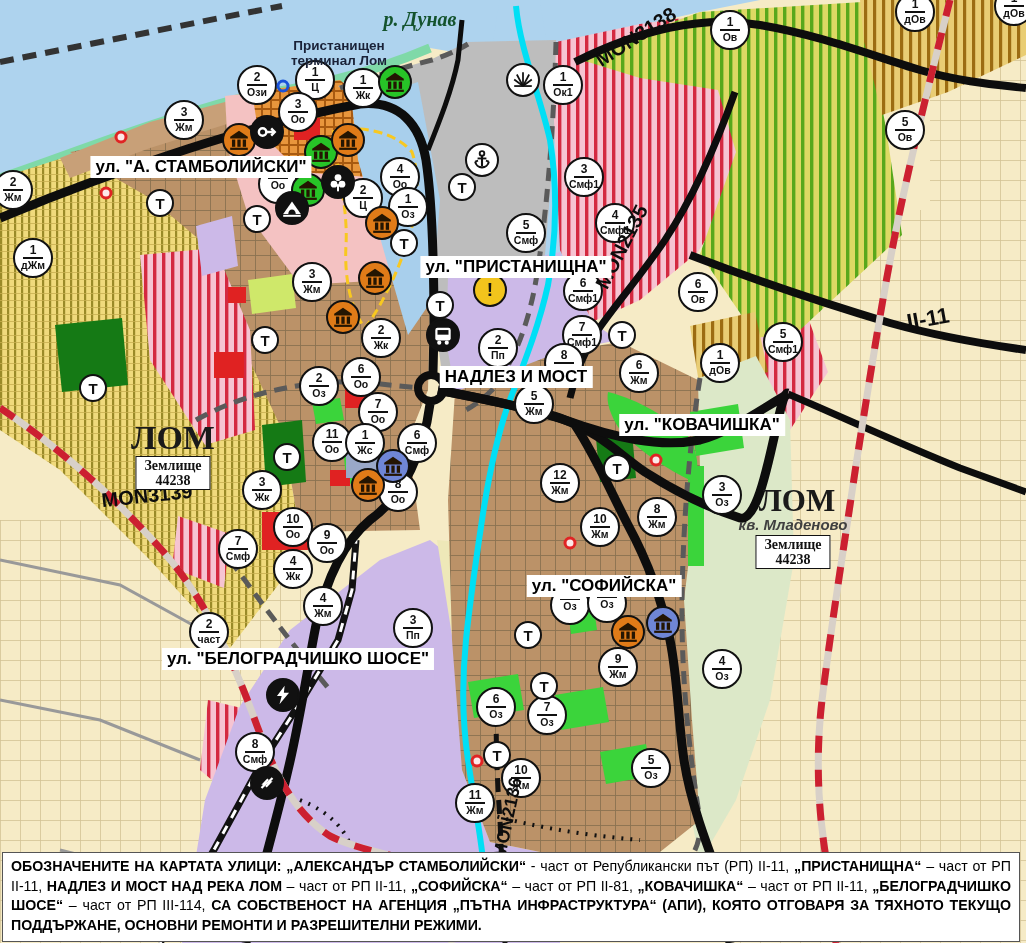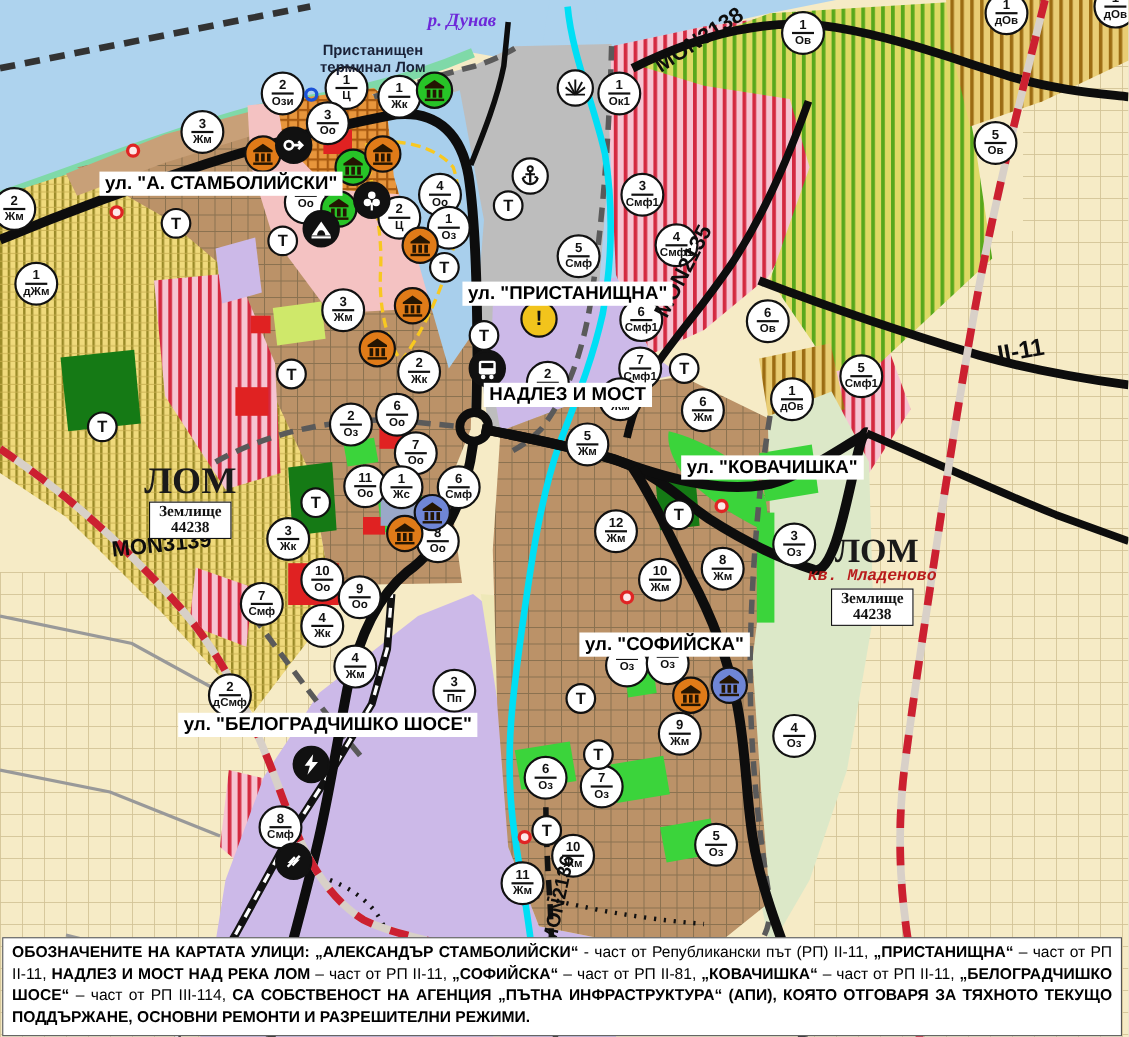--- a/index.html
+++ b/index.html
@@ -25,24 +25,24 @@
         box-sizing:border-box;}
   .bring{width:13px;height:13px;border-radius:50%;background:transparent;border:3.5px solid #1b52d8;
         box-sizing:border-box;}
   
   .street-label{position:absolute;transform:translate(-50%,-50%);z-index:20;background:#fff;
       color:#000;font-weight:bold;font-size:17px;white-space:nowrap;padding:1px 5px;}
   .road-label{position:absolute;z-index:12;color:#0d0d0d;font-weight:bold;white-space:nowrap;}
   .city-label{position:absolute;transform:translate(-50%,-50%);z-index:15;
       font-family:"Liberation Serif",serif;font-weight:bold;color:#1a1a1a;white-space:nowrap;}
   .sub-label{position:absolute;transform:translate(-50%,-50%);z-index:15;
-      font-family:Liberation Mono, monospace;font-weight:bold;font-style:italic;color:#b91c1c;white-space:nowrap;}
+      font-family:Liberation Sans, sans-serif;font-weight:bold;font-style:italic;color:#404040;white-space:nowrap;}
   .river-label{position:absolute;transform:translate(-50%,-50%);z-index:15;
       font-family:"Liberation Serif",serif;font-weight:bold;font-style:italic;
-      font-size:17px;color:#6d28d9;white-space:nowrap;}
+      font-size:20px;color:#14532d;white-space:nowrap;}
   .port-label{position:absolute;transform:translate(-50%,-50%);z-index:15;text-align:center;
       font-weight:bold;font-size:13.5px;color:#1a2238;line-height:15px;white-space:pre;}
   .area-box{position:absolute;transform:translate(-50%,-50%);z-index:15;background:#fff;
       border:1.5px solid #111;text-align:center;font-family:"Liberation Serif",serif;
       font-weight:bold;font-size:14px;line-height:15px;color:#111;padding:1px 8px;white-space:nowrap;}
   
   #legend{position:absolute;left:2px;right:6px;top:852px;z-index:40;background:#fff;
       border:1.5px solid #555;padding:4px 8px 6px 8px;font-size:14.2px;line-height:19.5px;
       color:#000;text-align:justify;}
   #legend b{font-weight:bold;}
@@ -509,21 +509,21 @@
         <div class="zc">
           <div class="zn">4</div>
           <div class="zd"></div>
           <div class="zcode">Жм</div>
         </div>
       </div>
       <div class="mk " style="left: 209px; top: 632px;">
         <div class="zc">
           <div class="zn">2</div>
           <div class="zd"></div>
-          <div class="zcode">дСмф</div>
+          <div class="zcode">част</div>
         </div>
       </div>
       <div class="mk " style="left: 413px; top: 628px;">
         <div class="zc">
           <div class="zn">3</div>
           <div class="zd"></div>
           <div class="zcode">Пп</div>
         </div>
       </div>
       <div class="mk " style="left: 255px; top: 752px;">
@@ -901,21 +901,21 @@
       <div class="mk rdot" style="left: 121px; top: 137px;"></div>
       <div class="mk rdot" style="left: 106px; top: 193px;"></div>
       <div class="mk rdot" style="left: 656px; top: 460px;"></div>
       <div class="mk rdot" style="left: 477px; top: 761px;"></div>
       <div class="mk rdot" style="left: 570px; top: 543px;"></div>
       <div class="mk bring" style="left: 283px; top: 86px;"></div>
     </div>
   <div id="labels">
       <div class="street-label" style="left: 201px; top: 167px;">ул. "А. СТАМБОЛИЙСКИ"</div>
       <div class="street-label" style="left: 516px; top: 267px;">ул. "ПРИСТАНИЩНА"</div>
-      <div class="street-label" style="left: 516px; top: 359px;">НАДЛЕЗ И МОСТ</div>
+      <div class="street-label" style="left: 516px; top: 377px;">НАДЛЕЗ И МОСТ</div>
       <div class="street-label" style="left: 702px; top: 425px;">ул. "КОВАЧИШКА"</div>
       <div class="street-label" style="left: 604px; top: 586px;">ул. "СОФИЙСКА"</div>
       <div class="street-label" style="left: 298px; top: 659px;">ул. "БЕЛОГРАДЧИШКО ШОСЕ"</div>
       <div class="road-label" style="left: 147px; top: 496px; font-size: 20px; transform: translate(-50%, -50%) rotate(-6deg);">MON3139</div>
       <div class="road-label" style="left: 636px; top: 37px; font-size: 20px; transform: translate(-50%, -50%) rotate(-33deg);">MON3138</div>
       <div class="road-label" style="left: 622px; top: 247px; font-size: 20px; transform: translate(-50%, -50%) rotate(-63deg);">MON2135</div>
       <div class="road-label" style="left: 508px; top: 818px; font-size: 18px; transform: translate(-50%, -50%) rotate(-78deg);">MON2136</div>
       <div class="road-label" style="left: 928px; top: 319px; font-size: 22px; transform: translate(-50%, -50%) rotate(-10deg);">II-11</div>
       <div class="river-label" style="left: 420px; top: 19px;">р. Дунав</div>
       <div class="port-label" style="left: 339px; top: 53px;">Пристанищен

